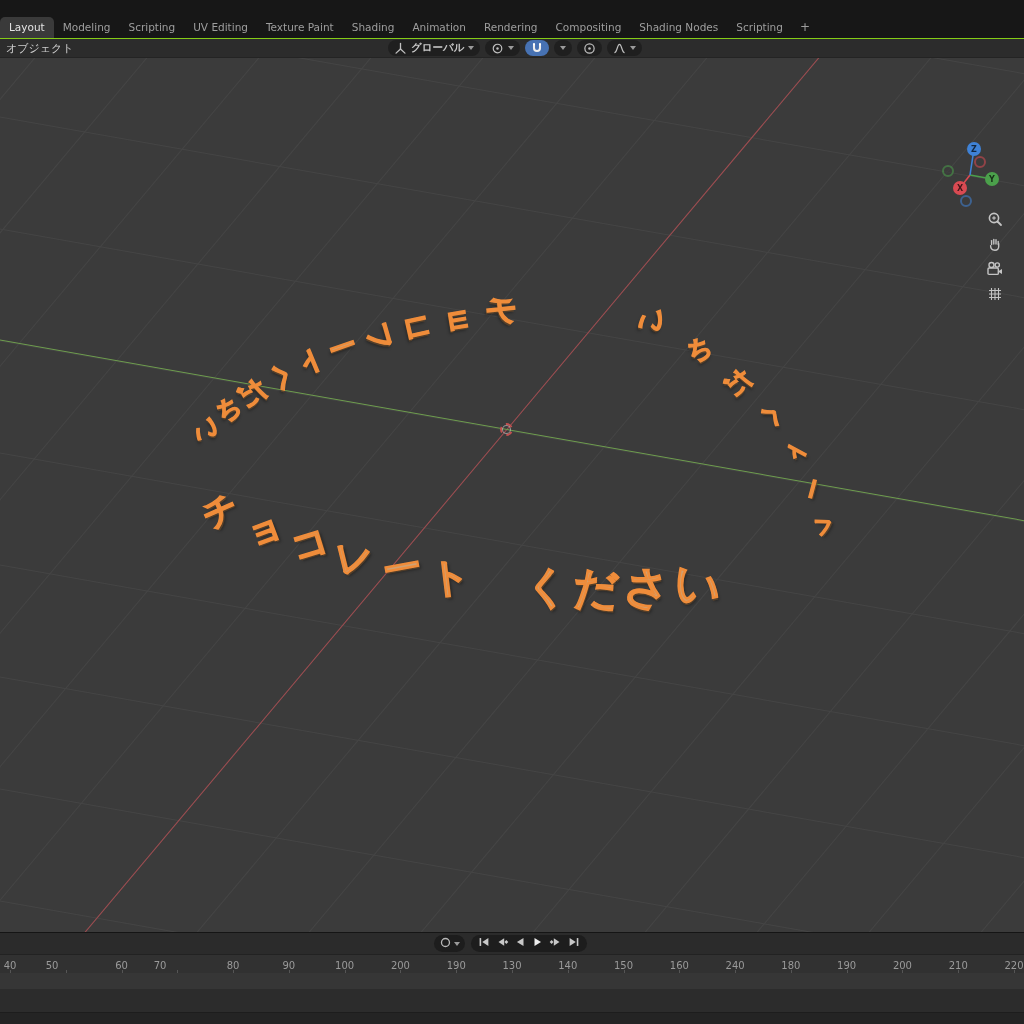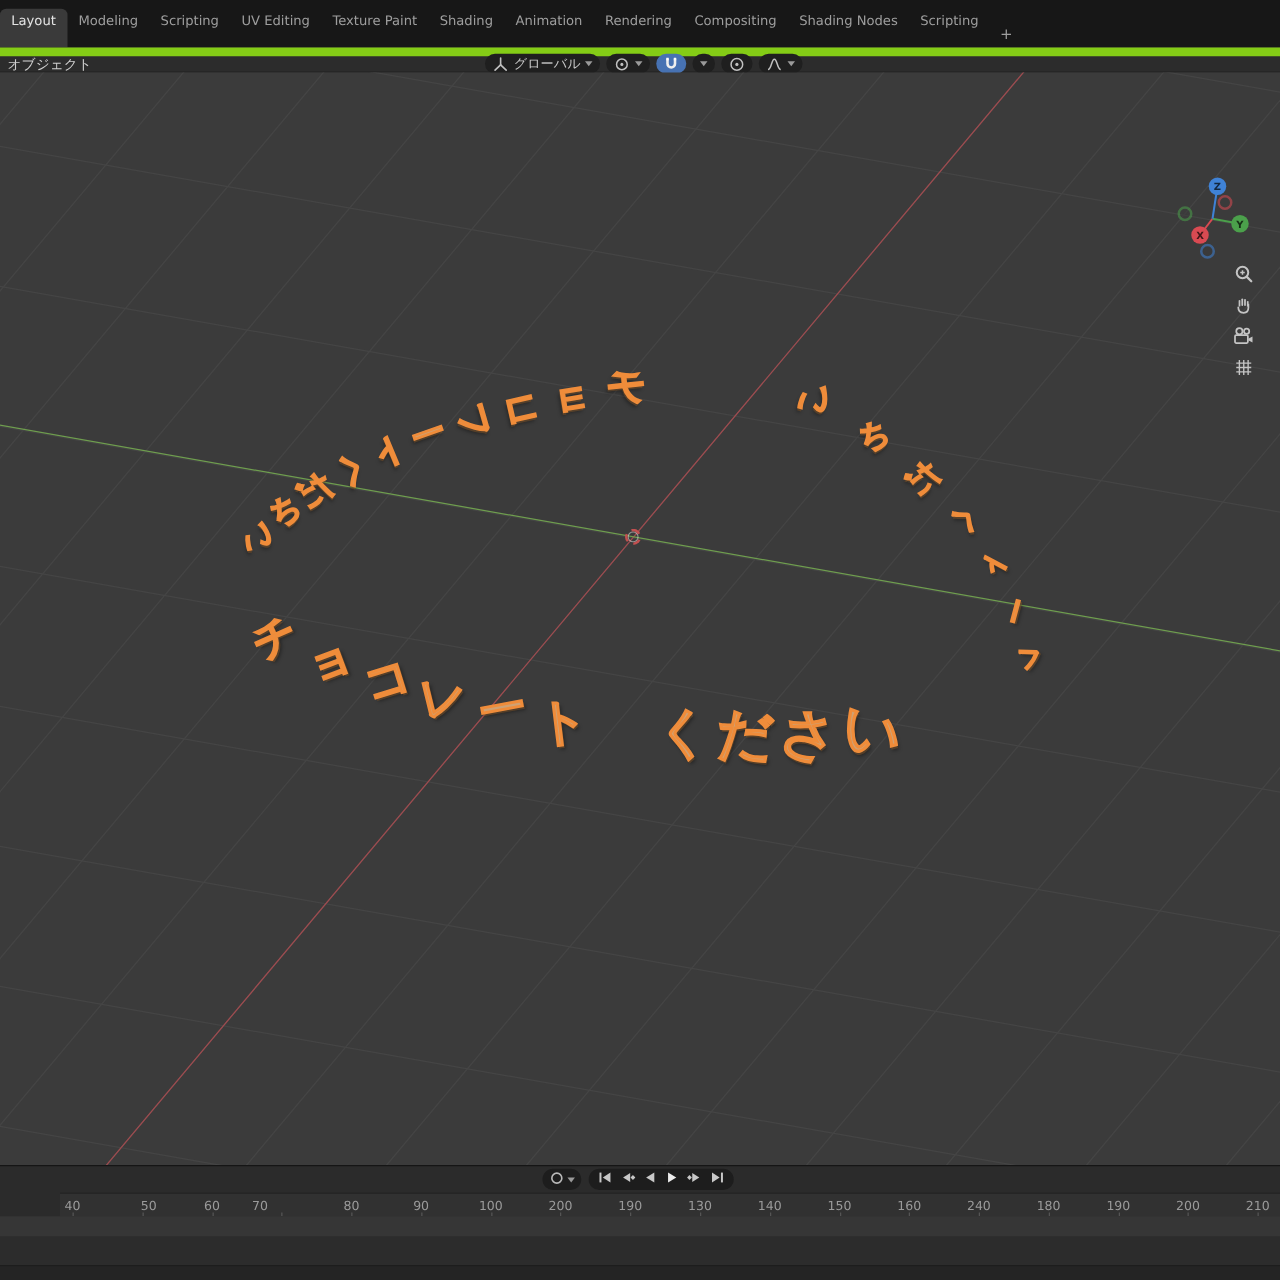--- a/index.html
+++ b/index.html
@@ -2,29 +2,29 @@
 <html style="--sel: #ef8c3a; --txtfill: #cfa173;"><head>
 <meta charset="utf-8">
 <style>
   html,body{margin:0;padding:0;width:1024px;height:1024px;overflow:hidden;
     background:#3b3b3b;font-family:"DejaVu Sans","Liberation Sans",sans-serif;}
   *{box-sizing:border-box;}
 
   
   .topbar{position:absolute;left:0;top:0;width:1024px;height:38px;background:#171717;
     display:flex;align-items:flex-end;}
-  .tab{font-size:10.5px;color:#9e9e9e;padding:4px 9px 15px;border-radius:5px 5px 0 0;white-space:nowrap;}
+  .tab{font-size:10.5px;color:#9e9e9e;padding:4px 9px 5px;border-radius:5px 5px 0 0;white-space:nowrap;}
   .tab.active{background:#3a3a3a;color:#e4e4e4;}
   .tab-add{font-size:12px;color:#9e9e9e;padding:3px 8px 4px;}
 
   
   .toolbar{position:absolute;left:0;top:38px;width:1024px;height:20px;background:#2c2c2c;
-    border-top:7px solid #84cc16;border-bottom:1px solid #242424;display:flex;align-items:center;}
+    border-top:1px solid #84cc16;border-bottom:1px solid #242424;display:flex;align-items:center;}
   .mode-label{position:absolute;left:6px;font-size:11px;color:#cfcfcf;}
-  .hcontrols{position:absolute;left:388px;display:flex;gap:5px;align-items:center;}
+  .hcontrols{position:absolute;left:388px;display:flex;gap:5px;align-items:center;font-weight:bold;}
   .hpill{height:16px;background:#1f1f1f;border-radius:8px;display:flex;align-items:center;
     gap:4px;padding:0 6px;color:#c9c9c9;font-size:10.5px;}
   .hpill.blue{background:#4772b3;}
   .chev{width:0;height:0;border-left:3px solid transparent;border-right:3px solid transparent;
     border-top:4px solid #9a9a9a;}
   .hpill svg{display:block;}
 
   
   .viewport{position:absolute;left:0;top:58px;width:1024px;height:874px;overflow:hidden;background:#3b3b3b;}
   .gline{position:absolute;background:#454545;}
@@ -47,21 +47,21 @@
   .navcol{position:absolute;left:984px;top:150px;display:flex;flex-direction:column;gap:3px;}
   .navbtn{width:22px;height:22px;border-radius:50%;display:flex;align-items:center;justify-content:center;}
   .navbtn svg{display:block;}
 
   
   .timeline{position:absolute;left:0;top:932px;width:1024px;height:92px;background:#2b2b2b;border-top:1px solid #151515;}
   .tl-header{position:relative;height:21px;}
   .playback{position:absolute;left:50%;top:2px;transform:translateX(-51%);display:flex;gap:6px;align-items:center;}
   .pb-pill{background:#1d1d1d;border-radius:9px;height:17px;display:flex;align-items:center;padding:0 5px;gap:2px;}
   .pb-btn{width:16px;height:15px;display:flex;align-items:center;justify-content:center;border-radius:3px;}
-  .tl-ruler{position:relative;height:19px;background:#313131;border-top:1px solid #222;margin-left:48px;}
+  .tl-ruler{position:relative;height:19px;background:#313131;border-top:1px solid #222;}
   .frame-num{position:absolute;bottom:2px;font-size:10px;color:#9a9a9a;transform:translateX(-50%);}
   .frame-tick{position:absolute;bottom:0;width:1px;height:3px;background:#555;}
   .tl-tracks{position:relative;height:51px;background:#2c2c2c;}
   .tl-band{position:absolute;left:0;top:0;width:100%;height:16px;background:#363636;}
   .tl-bottom{position:absolute;left:0;bottom:0;width:100%;height:12px;background:#242424;border-top:1px solid #1d1d1d;}
 </style>
 </head>
 <body>
 
 <div class="topbar">
@@ -300,21 +300,21 @@
                 <rect x="11.2" y="3.5" width="1.8" height="9" fill="#c8c8c8"></rect>
                 <path d="M3 3.5v9L10 8z" fill="#c8c8c8"></path>
               </svg></span>
           </div>
         </div>
       </div>
   </div>
   <div class="tl-ruler">
       <div class="frame-num" style="left: 10px;">40</div>
       <div class="frame-tick" style="left: 10px;"></div>
-      <div class="frame-num" style="left: 71px; text-align: right;">50</div>
+      <div class="frame-num" style="left: 52px; text-align: right;">50</div>
       <div class="frame-tick" style="left: 65.7778px;"></div>
       <div class="frame-num" style="left: 121.556px;">60</div>
       <div class="frame-tick" style="left: 121.556px;"></div>
       <div class="frame-num" style="left: 160px; text-align: center;">70</div>
       <div class="frame-tick" style="left: 177.333px;"></div>
       <div class="frame-num" style="left: 233.111px;">80</div>
       <div class="frame-tick" style="left: 233.111px;"></div>
       <div class="frame-num" style="left: 288.889px;">90</div>
       <div class="frame-tick" style="left: 288.889px;"></div>
       <div class="frame-num" style="left: 344.667px;">100</div>

